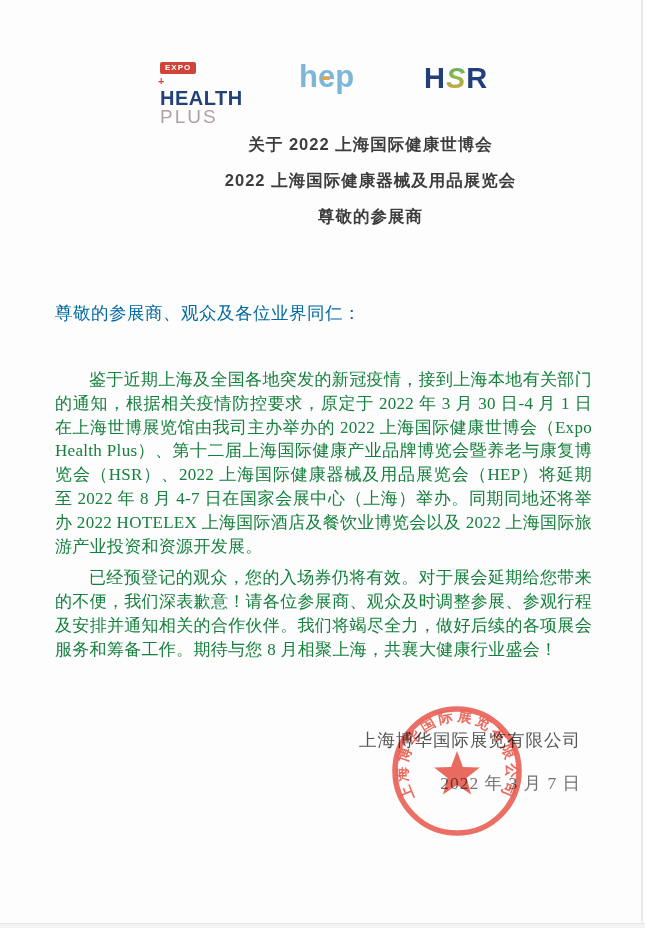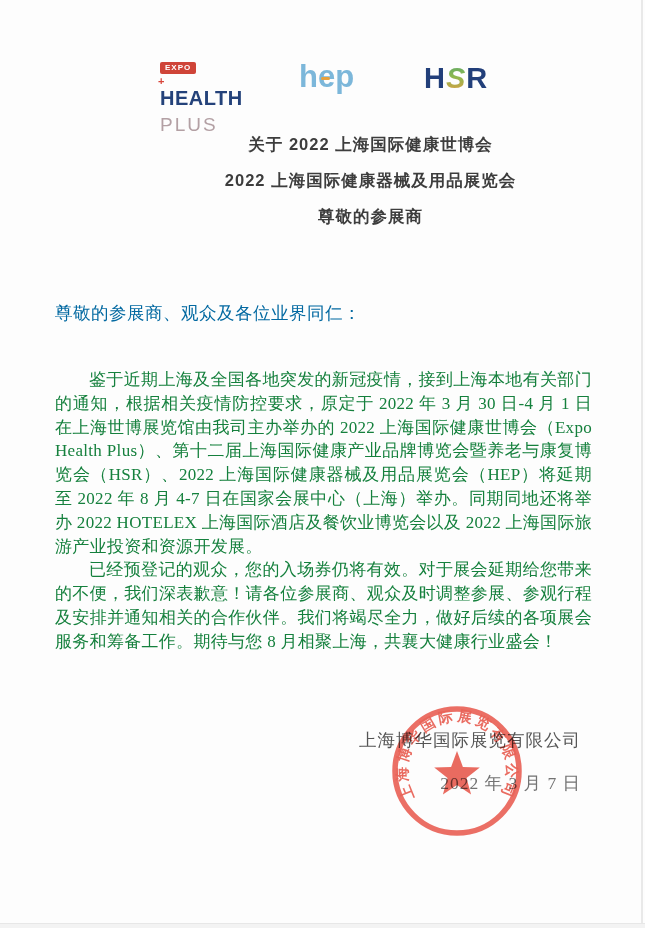--- a/index.html
+++ b/index.html
@@ -20,21 +20,21 @@
   .ehp-health{
     position:relative;display:block;color:#24427a;
     font-size:20px;font-weight:bold;letter-spacing:0.5px;line-height:20px;margin-top:14px;
   }
   .ehp-cross{
     position:absolute;left:158px;top:75px;
     color:#d8453a;font-size:11px;font-weight:bold;
     font-family:"Liberation Sans","DejaVu Sans",sans-serif;
   }
   .ehp-plus{
-    display:block;color:#b3a0a4;font-size:19px;letter-spacing:2px;line-height:18px;margin-top:8px;
+    display:block;color:#b3a0a4;font-size:19px;letter-spacing:2px;line-height:18px;margin-top:0px;
   }
   .logo-hep{
     position:absolute;left:299px;top:60px;
     font-family:"Liberation Sans","DejaVu Sans",sans-serif;
     font-size:31px;font-weight:bold;color:#7cb7da;letter-spacing:0px;line-height:34px;
   }
   .hep-accent{
     position:absolute;left:22px;top:17px;width:9px;height:3px;
     background:#e8a13c;border-radius:2px;
   }
@@ -59,21 +59,21 @@
   .salutation{
     position:absolute;left:55px;top:301px;
     font-size:17.5px;color:#0369a1;letter-spacing:0.5px;
   }
   .body-text{
     position:absolute;left:55px;top:368px;width:537px;
     font-size:17px;color:#15803d;line-height:23.8px;
     text-align:justify;letter-spacing:0.3px;
   }
   .body-text p{margin:0;text-indent:2em;}
-  .body-text p + p{}
+  .body-text p + p{margin-top:8px;}
   
   .sig-company{
     position:absolute;right:64px;top:728px;
     font-size:17.5px;color:#555555;letter-spacing:1px;white-space:nowrap;
   }
   .sig-date{
     position:absolute;right:64px;top:771px;
     font-size:17.5px;color:#737373;letter-spacing:1px;white-space:nowrap;
   }
   

